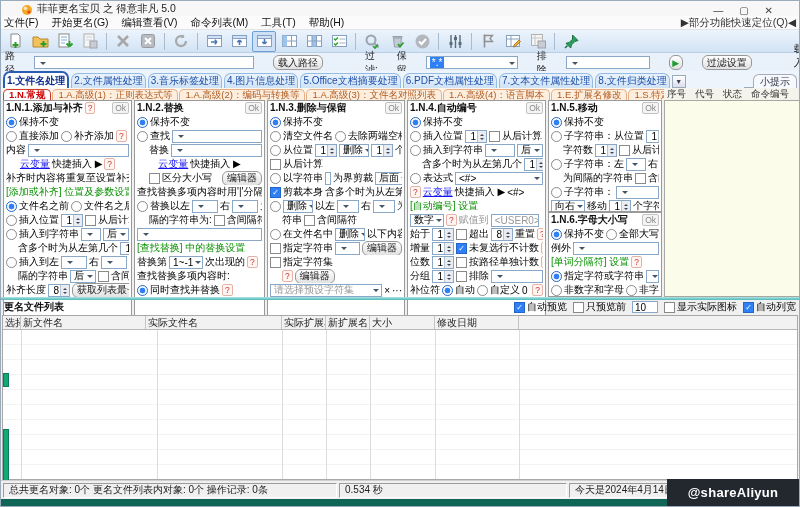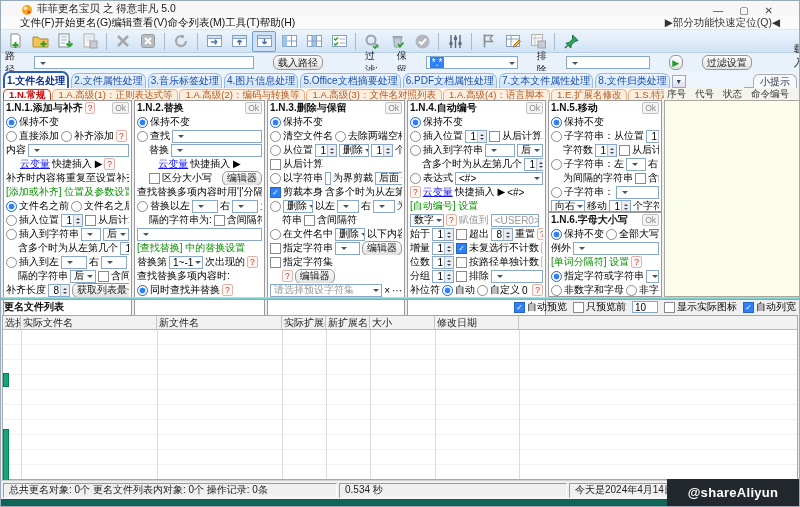--- a/index.html
+++ b/index.html
@@ -2,21 +2,21 @@
 <html><head>
 <meta charset="utf-8">
 <style>
 *{box-sizing:border-box;margin:0;padding:0}
 html,body{background:#d8d8d8}
 .win{position:relative;width:800px;height:507px;font-family:"Liberation Sans","DejaVu Sans",sans-serif;font-size:10px;background:#f0f0f0;border:1px solid #9ab;overflow:hidden}
 
 .titlebar{position:absolute;top:0;left:0;right:0;height:15px;background:#f7f7f7;display:flex;align-items:flex-end;gap:4px;padding:0 20px;font-size:10.5px;color:#222}
 .winbtns{margin-left:auto;display:flex;gap:16px;color:#444;font-size:10px;padding-right:6px}
 .winbtns span{cursor:default}
-.menubar{position:absolute;top:15px;left:0;right:0;height:14px;background:#fbfbfb;display:flex;align-items:center;padding:0 19px;font-size:10.5px;color:#111;border-bottom:1px solid #e4e4e4}
+.menubar{position:absolute;top:15px;left:0;right:0;height:14px;background:#fbfbfb;display:flex;align-items:center;gap:13px;padding:0 3px;font-size:10.5px;color:#111;border-bottom:1px solid #e4e4e4}
 .qloc{margin-left:auto;color:#333}
 
 .toolbar{position:absolute;top:29px;left:0;right:0;height:23px;background:linear-gradient(#ecf4fc,#d2e3f5);border-bottom:1px solid #b9cfe6;display:flex;align-items:center;gap:1px;padding:0 2px}
 .tbtn{width:24px;height:21px;display:flex;align-items:center;justify-content:center;border:1px solid transparent;border-radius:2px}
 .tbtn.active{background:#cde0f6;border-color:#6f9fd2}
 .tsep{width:1px;height:17px;background:#a9bccf;margin:0 3px}
 
 .pathrow{position:absolute;top:52px;left:0;right:0;height:19px;background:#e9f1fa;display:flex;align-items:center;gap:19px;padding:0 4px;font-size:10px;color:#222}
 .vsep{width:1px;height:14px;background:#aab8c6;margin:0 2px}
 
@@ -701,22 +701,22 @@
       <span class="chk">只预览前</span>
       <span class="numbox">10</span>
       <span class="chk">显示实际图标</span>
       <span class="chk on">自动列宽</span>
     </div>
   </div>
 
   <div class="table">
     <div class="thead">
       <span class="th" style="width:18px">选择</span>
+      <span class="th" style="width:125px">新文件名</span>
       <span class="th" style="width:136px">实际文件名</span>
-      <span class="th" style="width:125px">新文件名</span>
       <span class="th" style="width:44px">实际扩展名</span>
       <span class="th" style="width:44px">新扩展名</span>
       <span class="th" style="width:65px">大小</span>
       <span class="th" style="width:84px">修改日期</span>
     </div>
     <div class="tbody">
       <i class="vl" style="left:18px"></i>
         <i class="vl" style="left:154px"></i>
         <i class="vl" style="left:279px"></i>
         <i class="vl" style="left:323px"></i>

